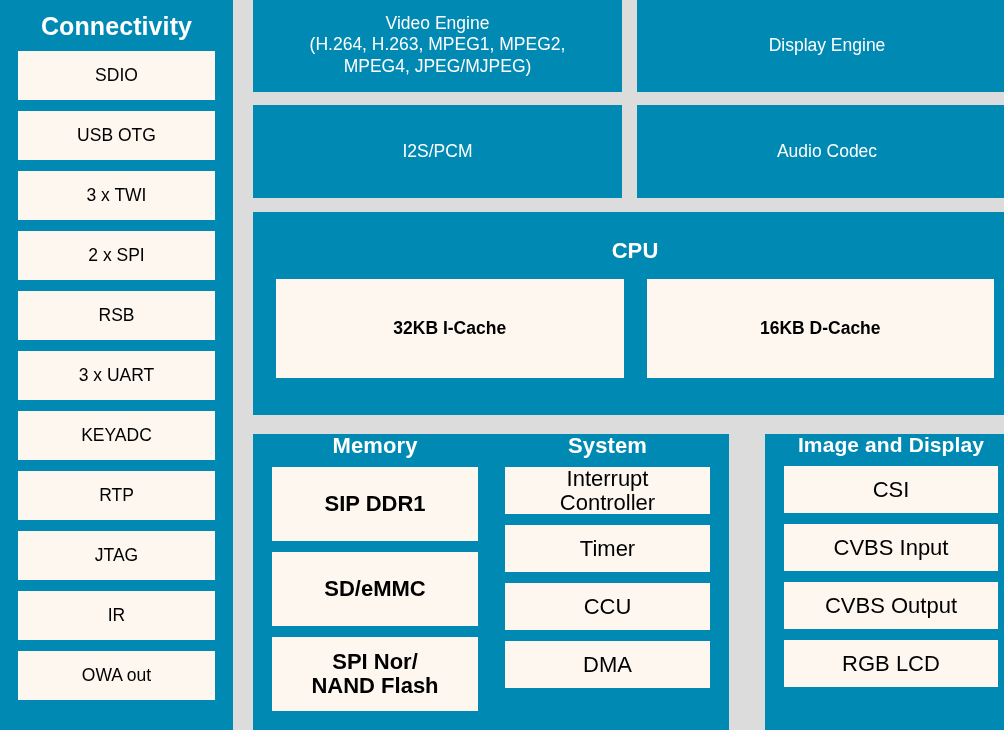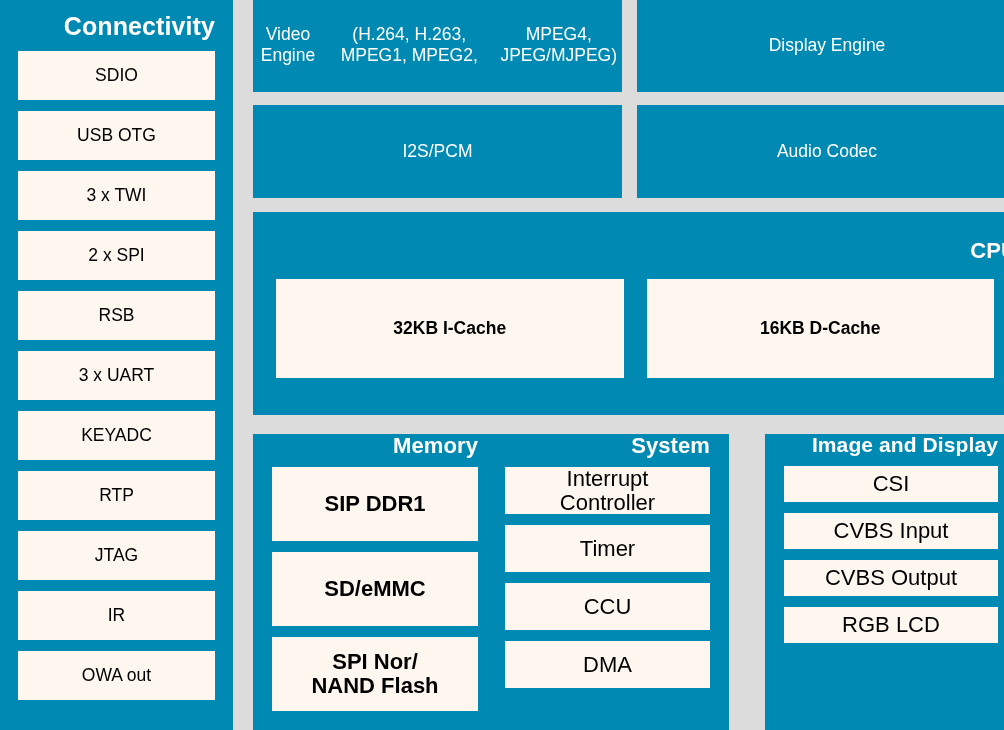--- a/index.html
+++ b/index.html
@@ -23,21 +23,21 @@
 
   
   .panel {
     position: absolute;
     background: #0089b3;
     box-sizing: border-box;
   }
   .panel-title {
     color: #ffffff;
     font-weight: bold;
-    text-align: right;
+    text-align: center;
     line-height: 1.05;
     letter-spacing: 0.1px;
   }
   .box {
     background: #fdf7ef;
     color: #000000;
     display: flex;
     align-items: center;
     justify-content: center;
     text-align: center;
@@ -69,21 +69,21 @@
   #connectivity .box {
     height: 49px;
     margin-bottom: 11px;
     font-size: 17.5px;
   }
 
   
   #video-engine {
     left: 253px; top: 0; width: 369px; height: 92px;
     font-size: 17.5px;
-    flex-direction: row;
+    flex-direction: column;
     padding-bottom: 2px;
   }
   #display-engine {
     left: 637px; top: 0; width: 380px; height: 92px;
     font-size: 17.5px;
   }
   #i2s-pcm {
     left: 253px; top: 105px; width: 369px; height: 93px;
     font-size: 17.5px;
   }
@@ -119,21 +119,21 @@
   .bottom-col .box { font-size: 22px; margin-bottom: 11px; }
 
   #memory { left: 253px; width: 244px; }
   #memory .box { height: 74px; font-weight: bold; }
 
   #system { left: 486px; width: 243px; }
   #system .box { height: 47px; }
 
   #image-display { left: 765px; width: 252px; }
   #image-display .panel-title { font-size: 21px; }
-  #image-display .box { height: 36px; text-align: right; }
+  #image-display .box { height: 47px; text-align: right; }
 </style>
 </head>
 <body>
 
 <div id="diagram">
 
   <div class="panel" id="connectivity">
     <div class="panel-title">Connectivity</div>
     <div class="box">SDIO</div>
     <div class="box">USB OTG</div>

